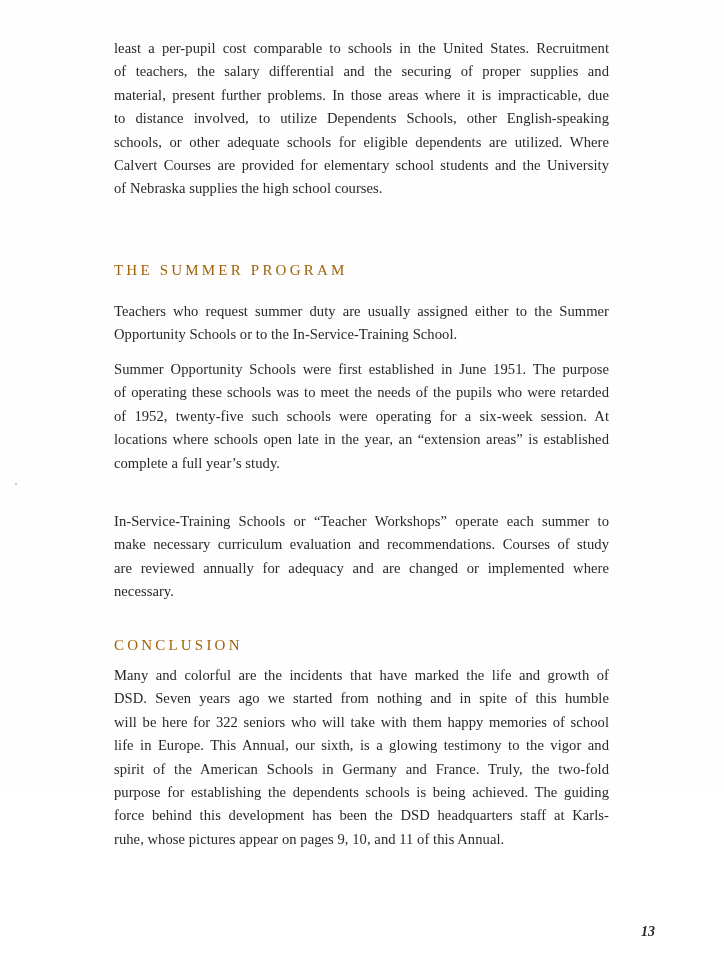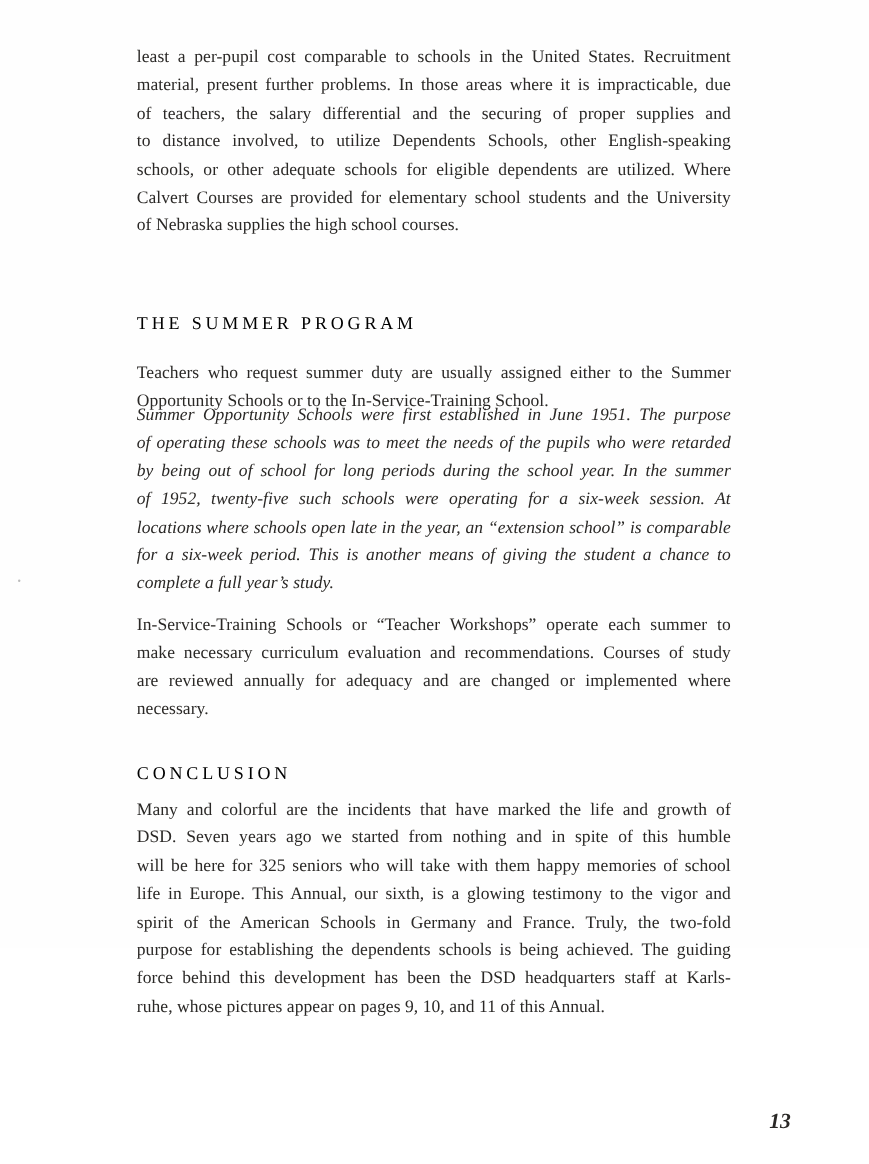--- a/index.html
+++ b/index.html
@@ -38,29 +38,29 @@
       letter-spacing: 0.05px;
     }
     .line.last {
       text-align-last: left;
     }
     .heading {
       position: absolute;
       left: 114px;
       font-size: 15px;
       letter-spacing: 3.2px;
-      color: #000000;
+      color: #a16207;
       line-height: 20px;
       white-space: nowrap;
     }
     .page-number {
       position: absolute;
       left: 641px;
       top: 924px;
-      font-size: 18px;
+      font-size: 14px;
       font-style: italic;
       font-weight: bold;
       color: #2a2826;
     }
     .speck {
       position: absolute;
       left: 15px;
       top: 483px;
       width: 2px;
       height: 2px;
@@ -68,58 +68,56 @@
       border-radius: 1px;
     }
   </style>
 </head>
 <body>
 
 <div class="page">
 
   <div class="block" style="top:37px;">
     <span class="line">least a per-pupil cost comparable to schools in the United States. Recruitment</span>
+    <span class="line">of teachers, the salary differential and the securing of proper supplies and</span>
     <span class="line">material, present further problems. In those areas where it is impracticable, due</span>
-    <span class="line">of teachers, the salary differential and the securing of proper supplies and</span>
     <span class="line">to distance involved, to utilize Dependents Schools, other English-speaking</span>
     <span class="line">schools, or other adequate schools for eligible dependents are utilized. Where</span>
     <span class="line">Calvert Courses are provided for elementary school students and the University</span>
     <span class="line last">of Nebraska supplies the high school courses.</span>
   </div>
 
   <div class="heading" style="top:260px;">THE SUMMER PROGRAM</div>
 
   <div class="block" style="top:288px;margin-top:12px;">
     <span class="line">Teachers who request summer duty are usually assigned either to the Summer</span>
     <span class="line last">Opportunity Schools or to the In-Service-Training School.</span>
   </div>
 
-  <div class="block" style="top:335px;font-style:italic;">
+  <div class="block" style="top:358px;">
     <span class="line">Summer Opportunity Schools were first established in June 1951. The purpose</span>
     <span class="line">of operating these schools was to meet the needs of the pupils who were retarded</span>
-    <span class="line">by being out of school for long periods during the school year. In the summer</span>
     <span class="line">of 1952, twenty-five such schools were operating for a six-week session. At</span>
-    <span class="line">locations where schools open late in the year, an “extension school” is comparable</span>
-    <span class="line">for a six-week period. This is another means of giving the student a chance to</span>
+    <span class="line">locations where schools open late in the year, an “extension areas” is established</span>
     <span class="line last">complete a full year’s study.</span>
   </div>
 
   <div class="block" style="top:510px;">
     <span class="line">In-Service-Training Schools or “Teacher Workshops” operate each summer to</span>
     <span class="line">make necessary curriculum evaluation and recommendations. Courses of study</span>
     <span class="line">are reviewed annually for adequacy and are changed or implemented where</span>
     <span class="line last">necessary.</span>
   </div>
 
   <div class="heading" style="top:635px;">CONCLUSION</div>
 
   <div class="block" style="top:664px;">
     <span class="line">Many and colorful are the incidents that have marked the life and growth of</span>
     <span class="line">DSD. Seven years ago we started from nothing and in spite of this humble</span>
-    <span class="line">will be here for 325 seniors who will take with them happy memories of school</span>
+    <span class="line">will be here for 322 seniors who will take with them happy memories of school</span>
     <span class="line">life in Europe. This Annual, our sixth, is a glowing testimony to the vigor and</span>
     <span class="line">spirit of the American Schools in Germany and France. Truly, the two-fold</span>
     <span class="line">purpose for establishing the dependents schools is being achieved. The guiding</span>
     <span class="line">force behind this development has been the DSD headquarters staff at Karls-</span>
     <span class="line last">ruhe, whose pictures appear on pages 9, 10, and 11 of this Annual.</span>
   </div>
 
   <div class="speck"></div>
 
   <div class="page-number">13</div>

